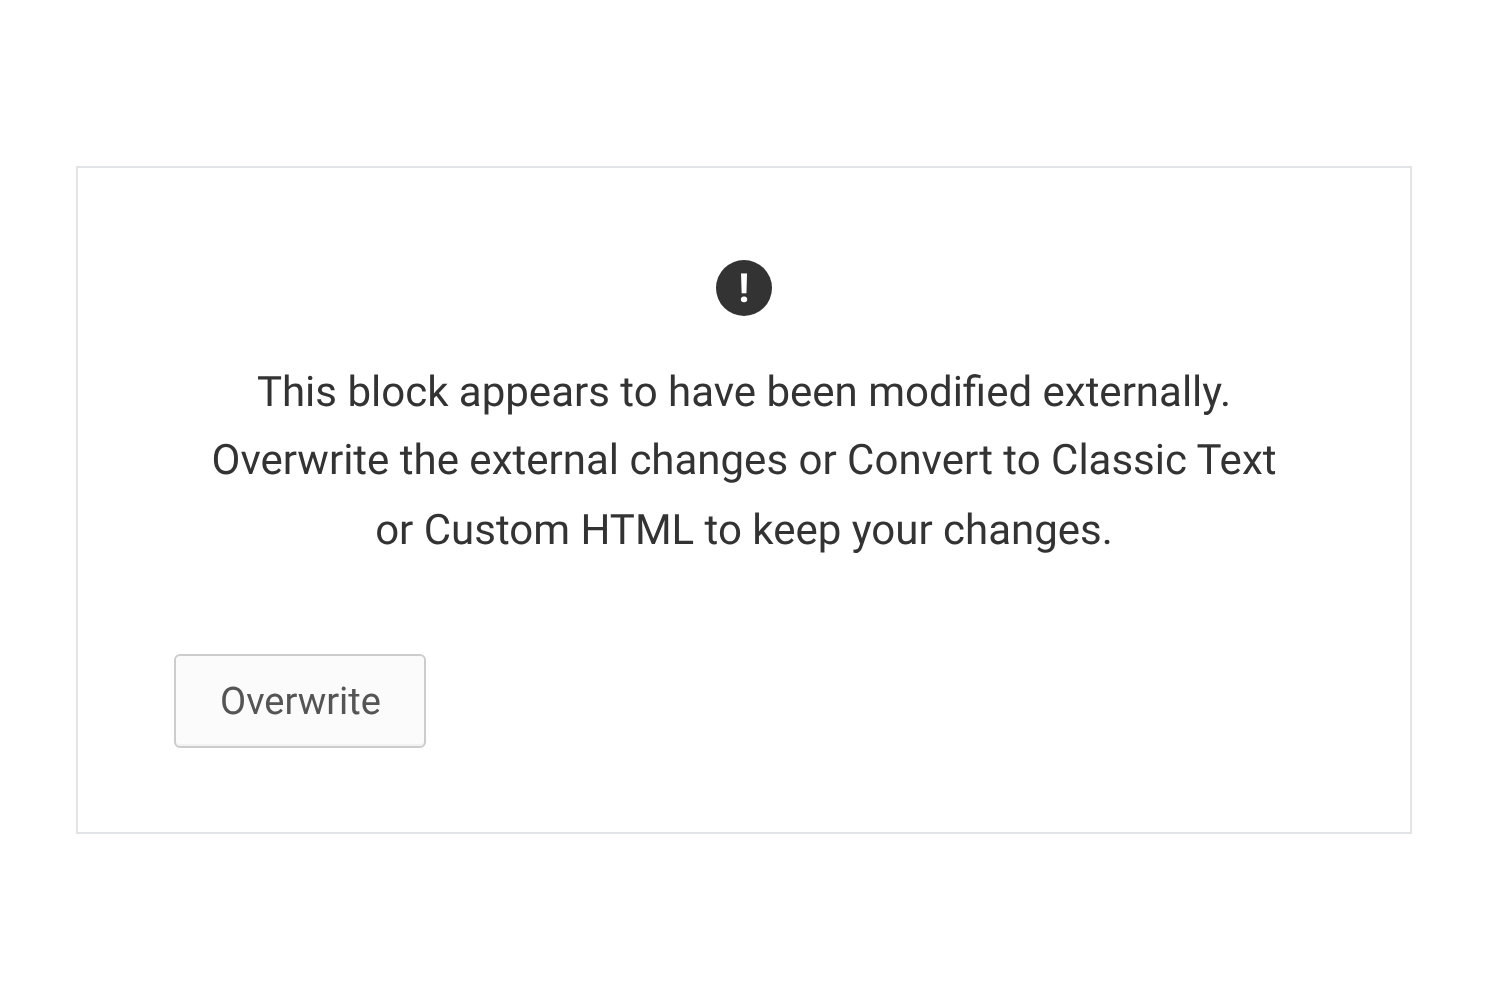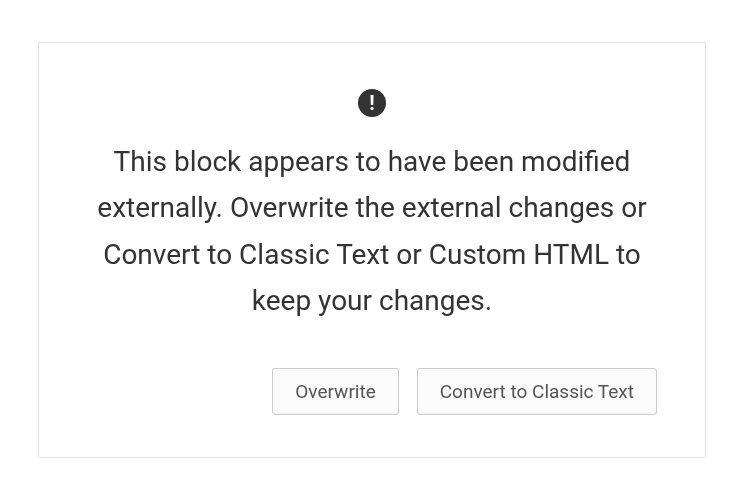--- a/index.html
+++ b/index.html
@@ -36,29 +36,29 @@
       color: #ffffff;
       display: flex;
       align-items: center;
       justify-content: center;
       font-weight: 700;
       font-size: 20px;
       line-height: 1;
     }
     .message {
       color: #333333;
-      font-size: 28px;
+      font-size: 21px;
       line-height: 1.65;
       margin-bottom: 44px;
       padding: 0 8px;
     }
     .actions {
       display: flex;
       flex-wrap: wrap;
-      justify-content: flex-end;
+      justify-content: space-between;
       gap: 14px 18px;
     }
     .btn {
       background: #fbfbfb;
       border: 1px solid #cccccc;
       border-radius: 3px;
       color: #555555;
       font-size: 19px;
       padding: 11px 22px;
       cursor: pointer;
@@ -69,15 +69,14 @@
 </head>
 <body>
 
 <div class="dialog">
   <div class="icon-wrap">
     <div class="warning-icon">!</div>
   </div>
   <p class="message">This block appears to have been modified externally. Overwrite the external changes or Convert to Classic Text or Custom HTML to keep your changes.</p>
   <div class="actions">
     <button class="btn">Overwrite</button>
-    <button class="btn">Convert to Classic Text</button>
   </div>
 </div>
 
 </body></html>

